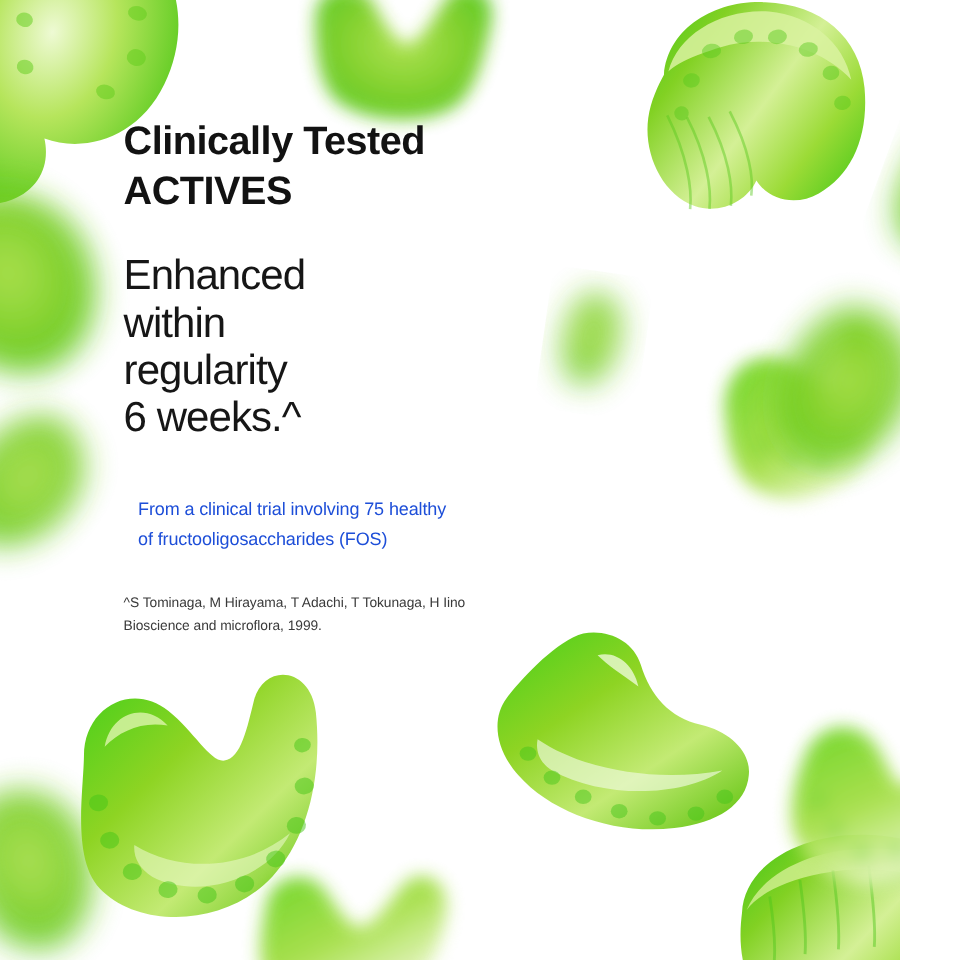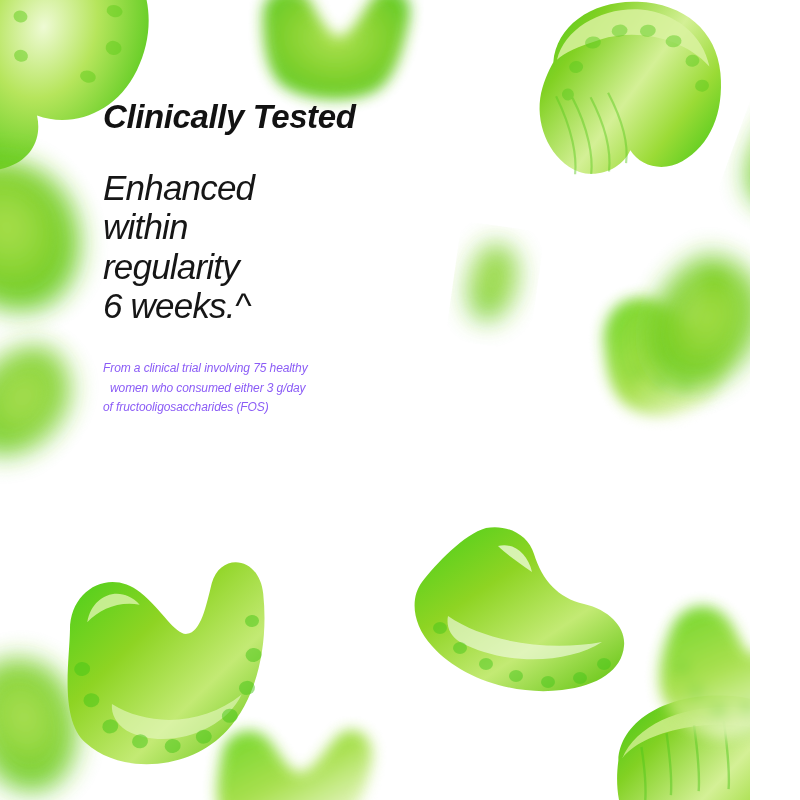--- a/index.html
+++ b/index.html
@@ -9,21 +9,20 @@
     background:#ffffff;
     font-family:"Liberation Sans", sans-serif;
     overflow:hidden;
     -webkit-font-smoothing:antialiased;
   }
   #stage{
     position:relative;
     width:750px;height:800px;
     background:#ffffff;
     overflow:hidden;
-    font-style:italic;
   }
 
   
   .gummy-layer{
     position:absolute;inset:0;
     pointer-events:none;
   }
   .gummy{
     position:absolute;
     transform-origin:50% 50%;
@@ -52,24 +51,24 @@
     padding-top:30px;
     color:#161616;
     font-size:35px;
     font-weight:300;
     line-height:1.12;
     letter-spacing:-0.8px;
   }
   .subhead span{display:block;}
 
   .body-copy{
-    margin:0;
+    margin:12px;
     padding-top:34px;
-    color:#8b5cf6;
-    font-size:12px;
+    color:#1d4ed8;
+    font-size:15px;
     font-weight:400;
     line-height:1.64;
     letter-spacing:-0.1px;
   }
   .body-copy span{display:block;}
   .body-copy span.indent{padding-left:7px;}
 
   .citation{
     margin:0;
     padding-top:20px;
@@ -308,31 +307,35 @@
         </g>
       </svg>
     </div>
 
   </div>
 
   <div class="content">
 
     <h1 class="headline">
       <span>Clinically Tested</span>
+      <span class="line2">ACTIVES</span>
     </h1>
 
     <h2 class="subhead">
       <span>Enhanced</span>
       <span>within</span>
       <span>regularity</span>
       <span>6 weeks.^</span>
     </h2>
 
     <p class="body-copy">
       <span>From a clinical trial involving 75 healthy</span>
-      <span class="indent">women who consumed either 3 g/day</span>
       <span>of fructooligosaccharides (FOS)</span>
     </p>
 
+    <p class="citation">
+      <span>^S Tominaga, M Hirayama, T Adachi, T Tokunaga, H Iino</span>
+      <span>Bioscience and microflora, 1999.</span>
+    </p>
 
   </div>
 
 </div>
 
 </body></html>

